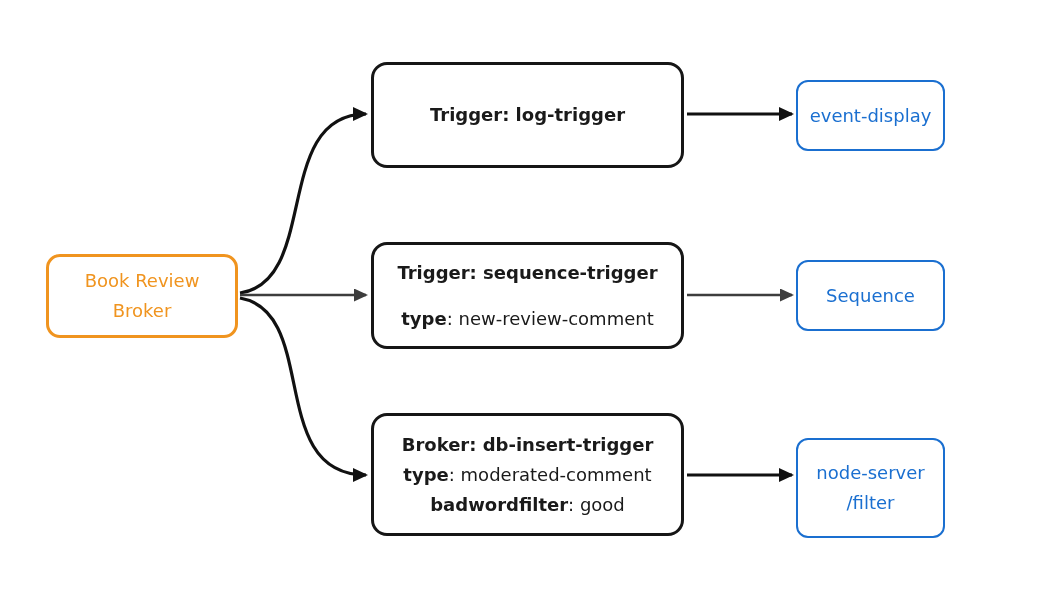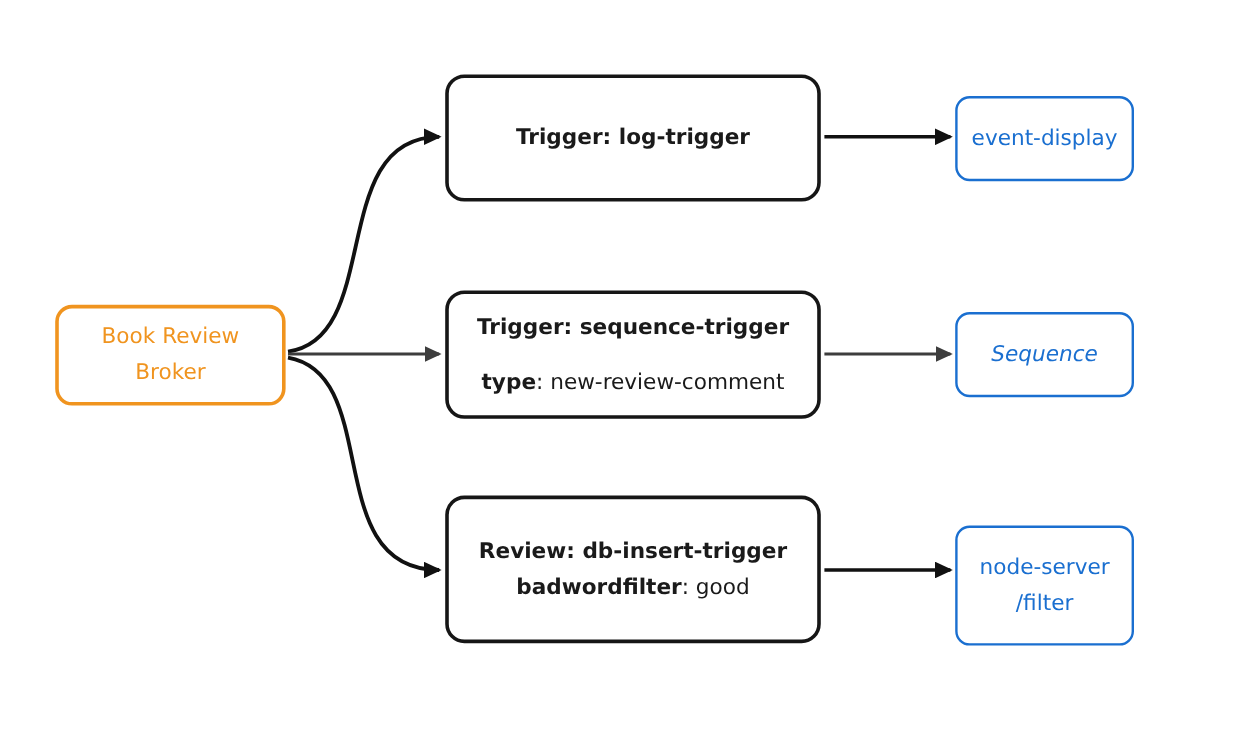--- a/index.html
+++ b/index.html
@@ -35,21 +35,21 @@
   .trigger .b{font-weight:700;}
   .trigger-1{top:62px;height:106px;justify-content:center;}
   .trigger-2{top:242px;height:107px;gap:16px;}
   .trigger-3{top:413px;height:123px;}
   .sink{
     left:796px;width:149px;
     border:2.5px solid #1a6fd0;border-radius:12px;
     color:#1a6fd0;
   }
   .sink-1{top:80px;height:71px;align-items:center;}
-  .sink-2{top:260px;height:71px;font-style:italic;}
+  .sink-2{top:260px;height:71px;}
   .sink-3{top:438px;height:100px;}
   .line{white-space:nowrap;}
 </style>
 </head>
 <body>
 
 <div class="canvas">
 
   <svg class="arrow-layer" width="1043" height="613" viewBox="0 0 1043 613" xmlns="http://www.w3.org/2000/svg">
     <defs>
@@ -78,21 +78,22 @@
   <div class="node trigger trigger-1">
     <div class="line"><span class="b">Trigger: log-trigger</span><span></span></div>
   </div>
 
   <div class="node trigger trigger-2">
     <div class="line"><span class="b">Trigger: sequence-trigger</span><span></span></div>
     <div class="line"><span class="b">type</span><span>: new-review-comment</span></div>
   </div>
 
   <div class="node trigger trigger-3">
-    <div class="line"><span class="b">Review: db-insert-trigger</span><span></span></div>
+    <div class="line"><span class="b">Broker: db-insert-trigger</span><span></span></div>
+    <div class="line"><span class="b">type</span><span>: moderated-comment</span></div>
     <div class="line"><span class="b">badwordfilter</span><span>: good</span></div>
   </div>
 
   <div class="node sink sink-1">
     <div class="line">event-display</div>
   </div>
 
   <div class="node sink sink-2">
     <div class="line">Sequence</div>
   </div>

